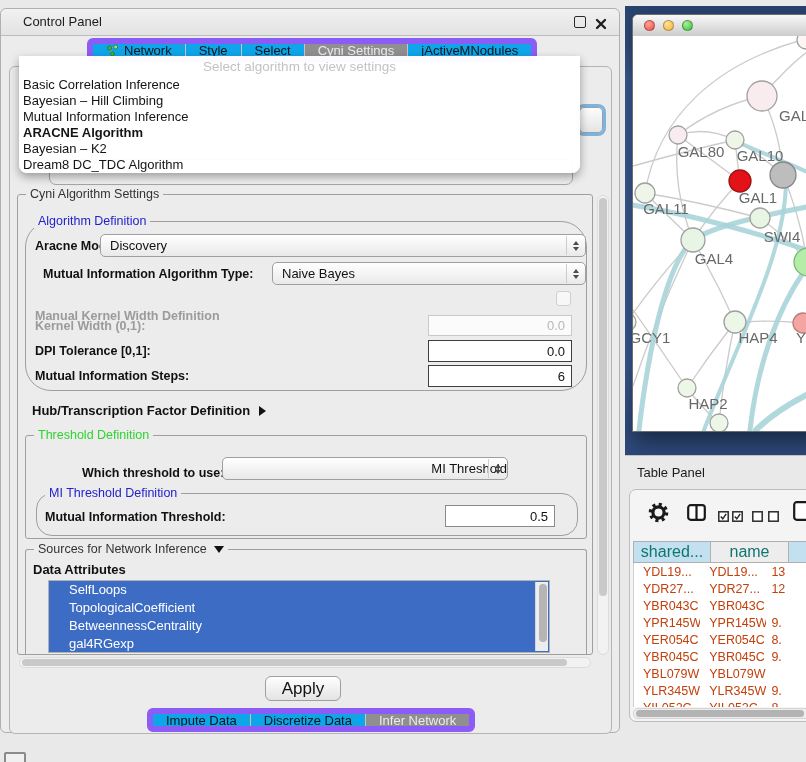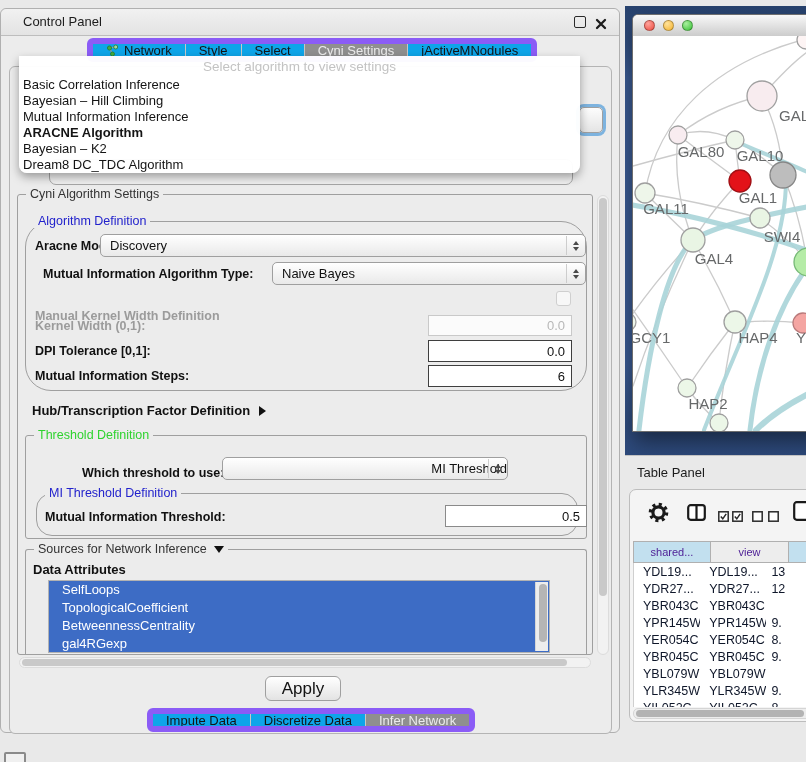--- a/index.html
+++ b/index.html
@@ -54,21 +54,21 @@
   .field{position:absolute;height:21px;background:#fff;border:1px solid #8a8a8a;font-size:13px;color:#111;
     box-sizing:border-box;display:flex;align-items:center;justify-content:flex-end;padding-right:6px;padding-left:22px;}
   .field.disabled{border-color:#c9c9c9;background:#fbfbfb;color:#b8b8b8;}
   .field.strong{border:1.7px solid #3f3f3f;height:22px;}
   .checkbox{position:absolute;width:15px;height:15px;border:1.5px solid #cfcfcf;border-radius:3px;background:#f7f7f7;box-sizing:border-box;}
 
   .tri-right{display:inline-block;width:0;height:0;border-top:5px solid transparent;border-bottom:5px solid transparent;border-left:7.5px solid #111;margin-left:9px;position:relative;top:1px;}
   .tri-down{display:inline-block;width:0;height:0;border-left:5.5px solid transparent;border-right:5.5px solid transparent;border-top:7.5px solid #111;margin-left:7px;position:relative;top:0px;}
 
   .attr-list{position:absolute;left:22px;top:30px;width:502px;height:73px;background:#fff;border:1px solid #b2b2b2;box-sizing:border-box;overflow:hidden;}
-  .attr-item{height:18px;line-height:18px;font-size:13px;color:#fff;background:#3d6cc5;padding-left:13px;white-space:nowrap;}
+  .attr-item{height:18px;line-height:18px;font-size:13px;color:#fff;background:#3d6cc5;padding-left:20px;white-space:nowrap;}
   .attr-scroll-track{position:absolute;right:1px;top:1px;width:12px;height:69px;background:#ededed;border-left:1px solid #d6d6d6;}
   .attr-scroll-thumb{position:absolute;right:2.5px;top:3px;width:8px;height:58px;background:#b5b5b5;border-radius:4px;}
 
   .vscroll{position:absolute;left:596px;top:186px;width:12px;height:460px;background:#f2f2f2;border:1px solid #dcdcdc;border-radius:6px;box-sizing:border-box;}
   .vscroll .thumb{position:absolute;left:1px;top:2px;width:8px;height:398px;background:#c9c9c9;border-radius:4px;}
   .hscroll{position:absolute;left:18px;top:648px;width:572px;height:11px;background:#f2f2f2;border:1px solid #dcdcdc;border-radius:6px;box-sizing:border-box;}
   .hscroll .thumb{position:absolute;left:2px;top:1px;width:545px;height:7px;background:#c9c9c9;border-radius:4px;}
 
   .apply-btn{position:absolute;left:264px;top:667px;width:74px;height:23px;border:1px solid #9f9f9f;border-radius:6px;
     background:linear-gradient(#ffffff,#e3e3e3);font-size:17px;color:#111;display:flex;align-items:center;justify-content:center;z-index:30;}
@@ -85,27 +85,27 @@
   .light.yellow{background:radial-gradient(circle at 35% 30%,#ffe29a,#f5b32e);}
   .light.green{background:radial-gradient(circle at 35% 30%,#a9ef9f,#37c134);}
   .net-canvas{position:absolute;left:0;right:0;top:21px;bottom:0;background:#fff;overflow:hidden;}
 
   
   .tp-header{position:absolute;left:625px;top:455px;width:181px;height:34px;background:#e9e9e9;border-top:1px solid #c2c2c2;box-sizing:border-box;}
   .tp-title{position:absolute;left:12px;top:9px;font-size:13px;color:#1c1c1c;}
   .tp-card{position:absolute;left:629px;top:489px;width:192px;height:233px;background:#f4f4f4;border:1px solid #bdbdbd;border-radius:7px;box-sizing:border-box;}
   .tp-toolbar-icon{position:absolute;top:12px;}
   .tbl-head{position:absolute;left:3px;top:51px;display:flex;height:22px;}
-  .th{box-sizing:border-box;border:1px solid #b0b0b0;border-left:none;background:#ededed;font-size:11px;color:#4c1d95;
+  .th{box-sizing:border-box;border:1px solid #b0b0b0;border-left:none;background:#ededed;font-size:16px;color:#0f766e;
      display:flex;align-items:center;justify-content:center;white-space:nowrap;overflow:hidden;text-align:right;}
   .th:first-child{border-left:1px solid #b0b0b0;}
   .th.hl{background:#c2e0ef;}
   .tbl-body{position:absolute;left:3px;top:73px;width:184px;height:144px;background:#fff;overflow:hidden;border-left:1px solid #cfcfcf;box-sizing:border-box;}
   .tr{display:flex;height:17px;align-items:center;}
-  .tdcell{box-sizing:border-box;font-size:12.5px;color:#0f172a;white-space:nowrap;overflow:hidden;padding-left:9px;}
+  .tdcell{box-sizing:border-box;font-size:12.5px;color:#c2410c;white-space:nowrap;overflow:hidden;padding-left:9px;}
   .c1{width:78px;} .c2{width:78px;} .c3{width:60px;padding-left:5px;}
   .tp-hscroll{position:absolute;left:3px;top:218px;width:184px;height:11px;background:#ededed;border:1px solid #d5d5d5;border-radius:5px;box-sizing:border-box;}
   .tp-hscroll .thumb{position:absolute;left:2px;top:1px;width:168px;height:7px;background:#b3b3b3;border-radius:4px;}
 
   .mini-btn{position:absolute;left:4px;top:752px;width:22px;height:14px;border:2px solid #8a8a8a;border-radius:2px;background:#f0f0f0;box-sizing:border-box;}
 </style>
 </head>
 <body>
 
 <div class="stage">
@@ -220,21 +220,21 @@
           <span>MI Threshold</span>
           <span class="arrows">
               <span class="tu"></span>
               <span class="td"></span>
             </span>
         </div>
 
         <div class="grp" style="left:10px;top:57px;width:542px;height:43px;border-radius:16px;">
           <span class="legend blue">MI Threshold Definition</span>
           <span class="lbl" style="left:8px;top:16px;">Mutual Information Threshold:</span>
-          <div class="field" style="left:408px;top:11px;width:142px;height:22px;">
+          <div class="field" style="left:408px;top:11px;width:110px;height:22px;">
             <span>0.5</span>
           </div>
         </div>
       </div>
 
       <div class="grp" style="left:7px;top:354px;width:562px;height:106px;border-bottom:none;border-radius:3px 3px 0 0;">
         <span class="legend">
           <span>Sources for Network Inference</span><span class="tri-down"></span>
         </span>
         <span class="lbl" style="left:7px;top:12px;font-size:13px;">Data Attributes</span>
@@ -369,21 +369,21 @@
       </svg>
     </span>
     <span class="tp-toolbar-icon" style="left:163px;top:11px;">
       <svg width="24" height="20" viewBox="0 0 24 20">
         <rect x="1.2" y="1.2" width="21" height="17.6" rx="2.5" fill="#fff" stroke="#1a1a1a" stroke-width="2.2"></rect>
       </svg>
     </span>
 
     <div class="tbl-head" id="tbl-head">
         <div class="th c1 hl">shared...</div>
-        <div class="th c2">view</div>
+        <div class="th c2">name</div>
         <div class="th c3 hl"></div>
       </div>
     <div class="tbl-body" id="tbl-body">
         <div class="tr">
           <div class="tdcell c1">YDL19...</div>
           <div class="tdcell c2">YDL19...</div>
           <div class="tdcell c3">13</div>
         </div>
         <div class="tr">
           <div class="tdcell c1">YDR27...</div>

